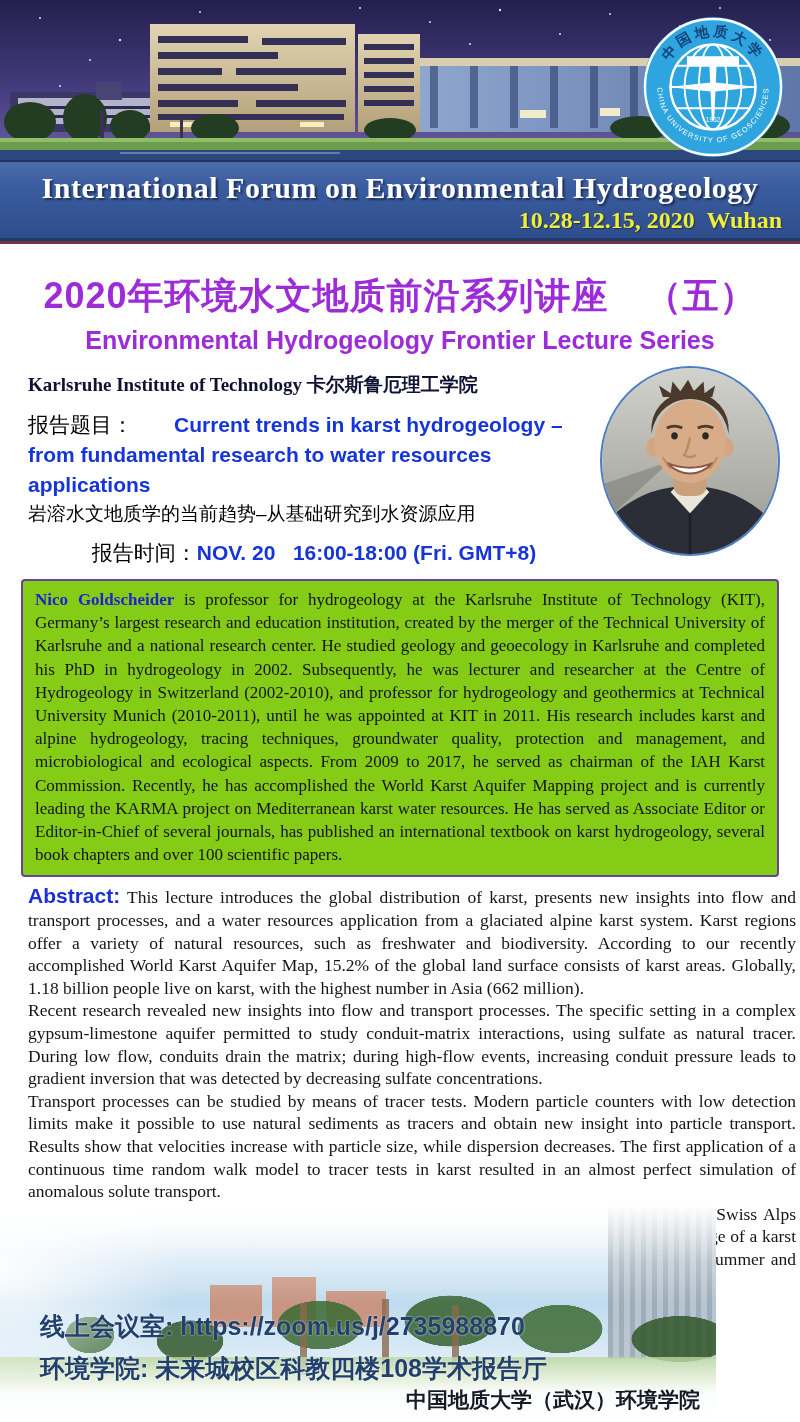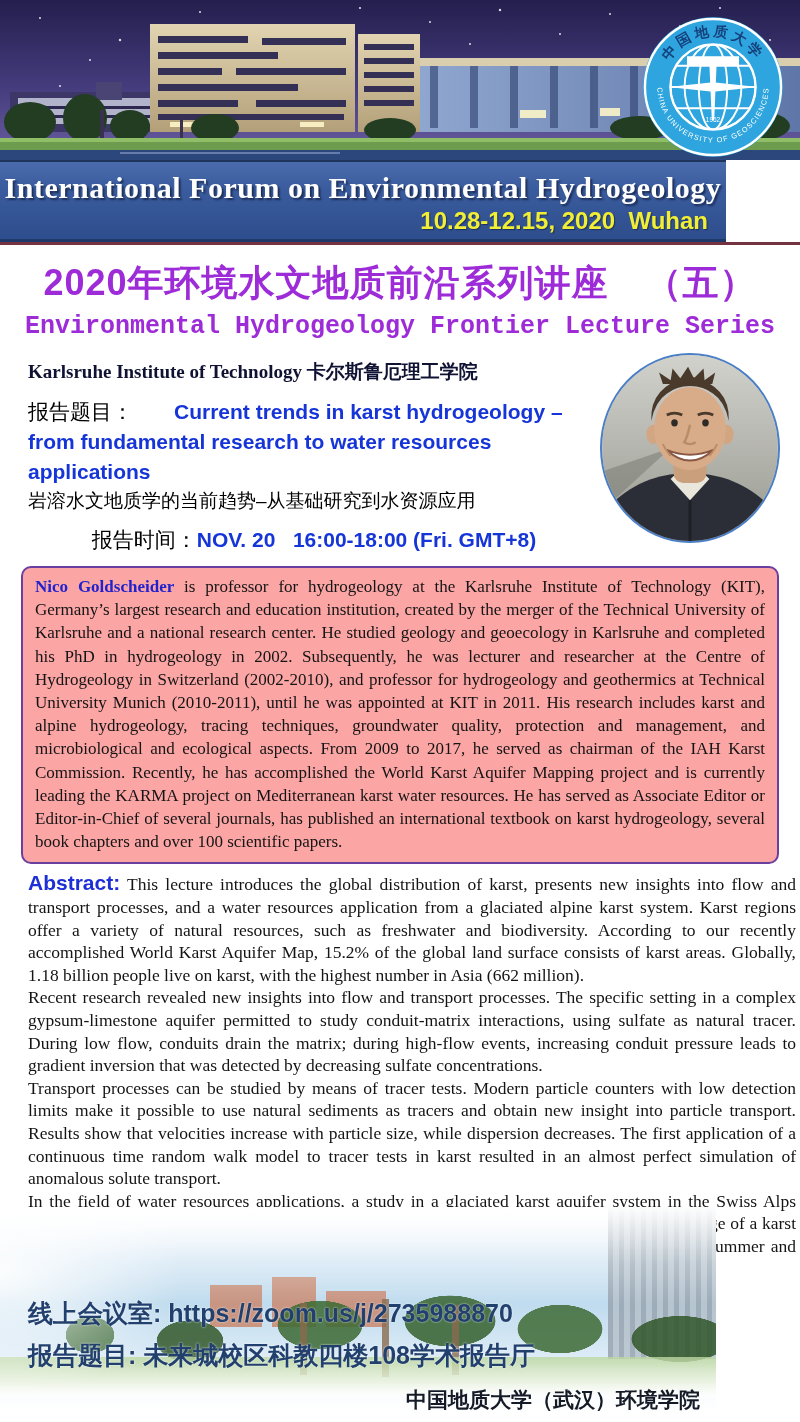--- a/index.html
+++ b/index.html
@@ -10,43 +10,43 @@
     font-family:"Liberation Sans", sans-serif;
   }
 
   
   .hero { position:relative; width:800px; height:160px; overflow:hidden; }
   .hero svg { display:block; }
   .logo-wrap { position:absolute; top:16px; left:642px; width:142px; height:142px; }
 
   
   .band {
-    width:726px; background:linear-gradient(180deg,#4a6cac 0%,#3a5c9e 35%,#2e4d8c 100%);
+    width:800px; background:linear-gradient(180deg,#4a6cac 0%,#3a5c9e 35%,#2e4d8c 100%);
     border-top:2px solid #20355c; border-bottom:3px solid #1d3a6b;
     padding:9px 0 4px 0;
   }
   .band-title {
     font-family:"Liberation Serif", serif; font-weight:bold; color:#ffffff;
     font-size:30px; text-align:center; letter-spacing:.5px;
     text-shadow:2px 2px 2px rgba(10,15,40,.6);
   }
   .band-date {
-    font-family:Liberation Sans, sans-serif; font-weight:bold; color:#f0ee35;
+    font-family:Liberation Serif, serif; font-weight:bold; color:#f0ee35;
     font-size:24px; text-align:right; padding-right:18px; margin-top:2px;
     white-space:pre-wrap; text-shadow:1px 1px 1px rgba(10,15,40,.5);
   }
   .red-rule { width:800px; height:3px; background:#74333f; }
 
   
-  .titles { padding-top:14px; text-align:center; }
+  .titles { padding-top:28px; text-align:center; }
   .title-cn {
     color:#9d2bd8; font-weight:bold; font-size:36px; letter-spacing:1px; line-height:48px;
   }
   .title-en {
-    font-family:Liberation Mono, monospace; color:#9d2bd8; font-weight:bold;
+    font-family:Liberation Sans, sans-serif; color:#9d2bd8; font-weight:bold;
     font-size:25px; line-height:40px;
   }
 
   
   .speaker { position:relative; padding:10px 0 0 28px; min-height:200px; }
   .portrait {
     position:absolute; top:6px; left:600px; width:180px; height:190px;
     border:2px solid #4a7fc8; border-radius:50%; overflow:hidden; background:#c9c9c4;
   }
   .speaker-text { width:572px; }
@@ -59,38 +59,38 @@
   }
   .ln-topic { margin-top:10px; font-size:21px; line-height:30px; }
   .lbl-dark { color:#000000; font-weight:normal; }
   .topic-blue { color:#1635d8; font-weight:bold;margin-left:41px; }
   .ln-topic-cn { color:#000000; font-weight:normal; font-size:19px; line-height:28px; }
   .ln-time { margin-top:9px; font-size:21px; line-height:32px;text-align:center; }
   .time-blue { color:#1635d8; font-weight:bold; white-space:pre-wrap; }
 
   
   .bio {
-    width:758px; margin:10px auto 0 auto; background:#fca5a5;
-    border:2px solid #6b3fa0; border-radius:10px; padding:7px 12px 9px 12px;
+    width:758px; margin:10px auto 0 auto; background:#84cc16;
+    border:2px solid #6b3fa0; border-radius:4px; padding:7px 12px 9px 12px;
     font-family:"Liberation Serif", serif; font-size:17px; line-height:23.2px;
     color:#141414; text-align:justify;
   }
   .bio b.bio-name { color:#2222cc; }
 
   
   .abstract {
     padding:8px 4px 0 28px; font-family:"Liberation Serif", serif;
     font-size:17.5px; line-height:22.6px; color:#141414; text-align:justify;
   }
   .abstract-label {
     font-family:"Liberation Sans", sans-serif; color:#1d2fd6; font-weight:bold; font-size:21px;
   }
 
   
-  .meet { position:relative; z-index:2; margin-top:12px; padding-left:28px; }
+  .meet { position:relative; z-index:2; margin-top:12px; padding-left:40px; }
   .meet-line {
     color:#22406e; font-weight:bold; font-size:25px; line-height:42px;
     text-shadow:0 0 2px rgba(255,255,255,.9);
   }
 
   
   .footer-photo {
     position:absolute; left:0; bottom:0; width:716px; height:215px; z-index:1; overflow:hidden;
     background:linear-gradient(180deg,#ffffff 0%,#d7e8f5 22%,#bfdbee 45%,#e3eff8 75%,#ffffff 100%);
   }
@@ -341,21 +341,21 @@
 
   <div class="abstract">
     <p><span class="abstract-label">Abstract:</span><span> This lecture introduces the global distribution of karst, presents new insights into flow and transport processes, and a water resources application from a glaciated alpine karst system. Karst regions offer a variety of natural resources, such as freshwater and biodiversity. According to our recently accomplished World Karst Aquifer Map, 15.2% of the global land surface consists of karst areas. Globally, 1.18 billion people live on karst, with the highest number in Asia (662 million).</span></p>
     <p>Recent research revealed new insights into flow and transport processes. The specific setting in a complex gypsum-limestone aquifer permitted to study conduit-matrix interactions, using sulfate as natural tracer. During low flow, conduits drain the matrix; during high-flow events, increasing conduit pressure leads to gradient inversion that was detected by decreasing sulfate concentrations.</p>
     <p>Transport processes can be studied by means of tracer tests. Modern particle counters with low detection limits make it possible to use natural sediments as tracers and obtain new insight into particle transport. Results show that velocities increase with particle size, while dispersion decreases. The first application of a continuous time random walk model to tracer tests in karst resulted in an almost perfect simulation of anomalous solute transport.</p>
     <p>In the field of water resources applications, a study in a glaciated karst aquifer system in the Swiss Alps revealed that glacial meltwater contributes 20 to 35% to groundwater recharge and to the discharge of a karst spring used for water supply. The disappearance of the glacier will lead to water shortages in summer and autumn, thus requiring adapted water resources management.</p>
   </div>
 
   <div class="meet">
     <div class="meet-line">线上会议室: https://zoom.us/j/2735988870</div>
-    <div class="meet-line">报告题目: 未来城校区科教四楼108学术报告厅</div>
+    <div class="meet-line">环境学院: 未来城校区科教四楼108学术报告厅</div>
   </div>
 
   <div class="footer-photo">
     <div class="f-bldg-grey"></div>
     <div class="f-bldg-red" style="left:210px;top:78px;width:52px;height:42px;"></div>
     <div class="f-bldg-red" style="left:272px;top:70px;width:44px;height:50px;"></div>
     <div class="f-bldg-red" style="left:326px;top:84px;width:60px;height:36px;"></div>
     <div class="f-trees"></div>
     <div class="f-trunk" style="left:300px;top:96px;height:72px;"></div>
     <div class="f-trunk" style="left:382px;top:92px;height:78px;"></div>

